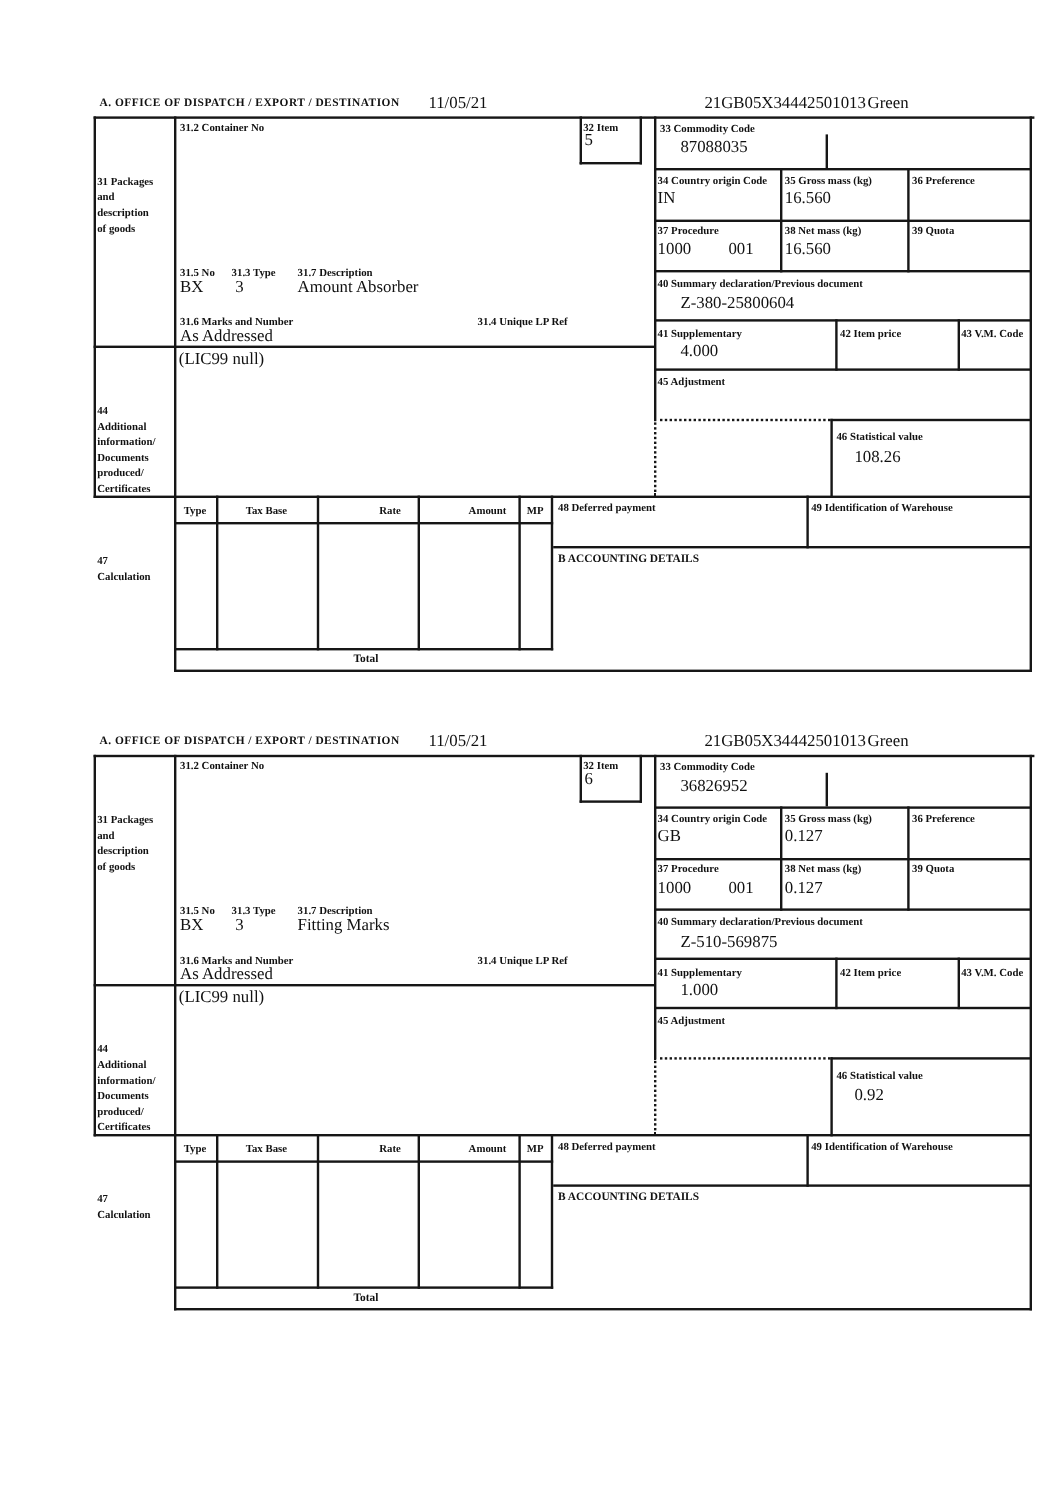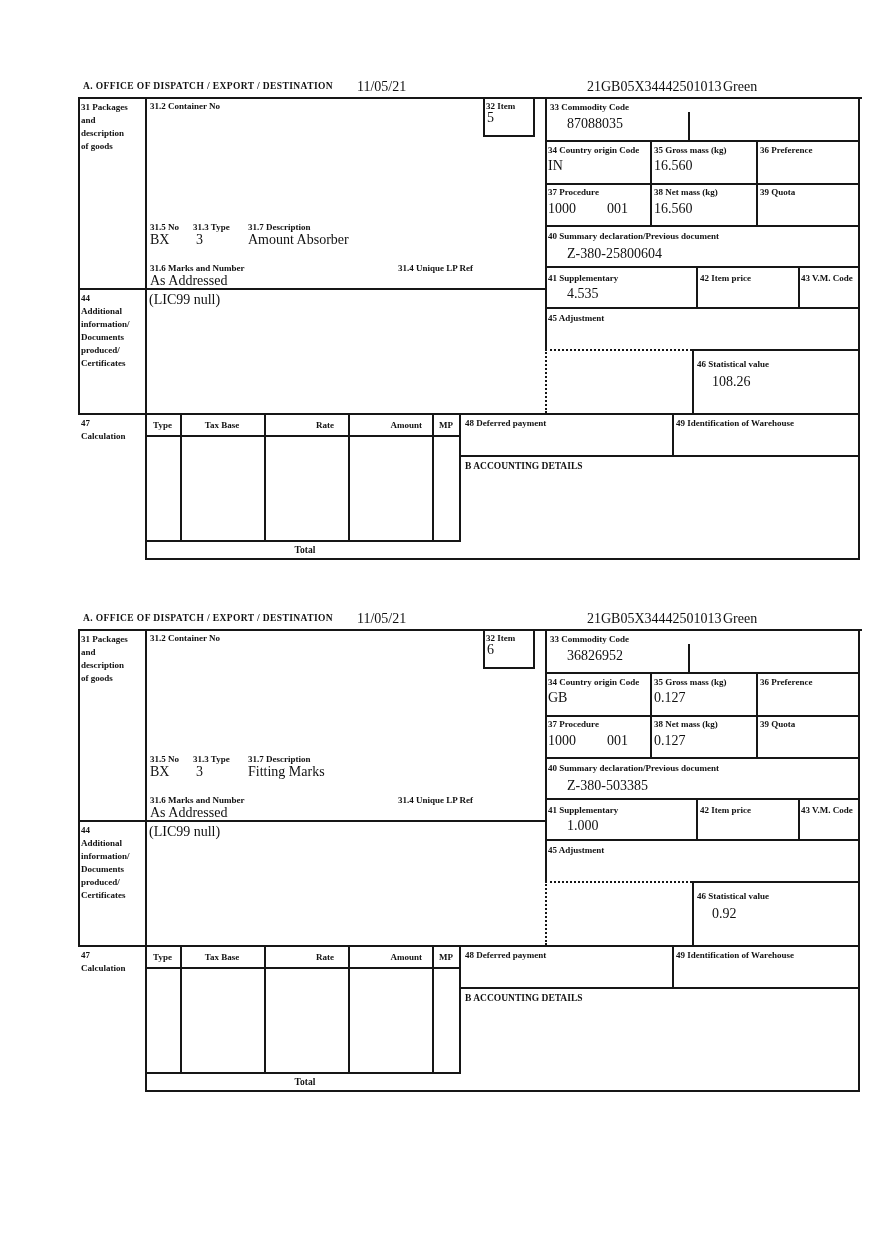--- a/index.html
+++ b/index.html
@@ -3,21 +3,21 @@
 <meta charset="utf-8">
 <style>
   html,body{margin:0;padding:0;background:#fff;}
   #page{position:relative;width:882px;height:1250px;background:#ffffff;overflow:hidden;
         font-family:"Liberation Serif",serif;color:#111;}
   .block{position:absolute;left:0;width:882px;height:532px;}
   .ln{position:absolute;background:#161616;}
   .dotH{position:absolute;height:0;border-top:2px dotted #161616;}
   .dotV{position:absolute;width:0;border-left:2px dotted #161616;}
   .t{position:absolute;white-space:nowrap;line-height:1.1;}
-  .pre{white-space:pre-line;}
+  .pre{white-space:pre-line;margin-top:44px;}
   .lbl{font-size:9px;font-weight:bold;line-height:13px;}
   .val{font-size:14px;font-weight:normal;}
   .hdrA{font-size:9.5px;font-weight:bold;letter-spacing:.4px;}
   .b9{font-size:9.5px;font-weight:bold;}
   .cell{position:absolute;font-size:9px;font-weight:bold;line-height:16px;}
 </style>
 </head>
 <body>
 
 <div id="page">
@@ -102,21 +102,21 @@
     <div class="t lbl" style="left:760px;top:64px">36 Preference</div>
     <div class="t lbl" style="left:548px;top:106px">37 Procedure</div>
     <div class="t val" style="left:548px;top:121px">1000</div>
     <div class="t val" style="left:607px;top:121px">001</div>
     <div class="t lbl" style="left:654px;top:106px">38 Net mass (kg)</div>
     <div class="t val" style="left:654px;top:121px">16.560</div>
     <div class="t lbl" style="left:760px;top:106px">39 Quota</div>
     <div class="t lbl" style="left:548px;top:150px">40 Summary declaration/Previous document</div>
     <div class="t val" style="left:567px;top:166px">Z-380-25800604</div>
     <div class="t lbl" style="left:548px;top:192px">41 Supplementary</div>
-    <div class="t val" style="left:567px;top:206px">4.535</div>
+    <div class="t val" style="left:567px;top:206px">4.000</div>
     <div class="t lbl" style="left:700px;top:192px">42 Item price</div>
     <div class="t lbl" style="left:801px;top:192px">43 V.M. Code</div>
     <div class="t lbl" style="left:548px;top:232px">45 Adjustment</div>
     <div class="t lbl" style="left:697px;top:278px">46 Statistical value</div>
     <div class="t val" style="left:712px;top:294px">108.26</div>
 
     <div class="cell" style="left:145px;top:337px;width:35px;text-align:center">Type</div>
     <div class="cell" style="left:180px;top:337px;width:84px;text-align:center">Tax Base</div>
     <div class="cell" style="left:264px;top:337px;width:70px;text-align:right">Rate</div>
     <div class="cell" style="left:348px;top:337px;width:74px;text-align:right">Amount</div>
@@ -206,21 +206,21 @@
     <div class="t lbl" style="left:654px;top:64px">35 Gross mass (kg)</div>
     <div class="t val" style="left:654px;top:78px">0.127</div>
     <div class="t lbl" style="left:760px;top:64px">36 Preference</div>
     <div class="t lbl" style="left:548px;top:106px">37 Procedure</div>
     <div class="t val" style="left:548px;top:121px">1000</div>
     <div class="t val" style="left:607px;top:121px">001</div>
     <div class="t lbl" style="left:654px;top:106px">38 Net mass (kg)</div>
     <div class="t val" style="left:654px;top:121px">0.127</div>
     <div class="t lbl" style="left:760px;top:106px">39 Quota</div>
     <div class="t lbl" style="left:548px;top:150px">40 Summary declaration/Previous document</div>
-    <div class="t val" style="left:567px;top:166px">Z-380-503385</div>
+    <div class="t val" style="left:567px;top:166px">Z-510-569875</div>
     <div class="t lbl" style="left:548px;top:192px">41 Supplementary</div>
     <div class="t val" style="left:567px;top:206px">1.000</div>
     <div class="t lbl" style="left:700px;top:192px">42 Item price</div>
     <div class="t lbl" style="left:801px;top:192px">43 V.M. Code</div>
     <div class="t lbl" style="left:548px;top:232px">45 Adjustment</div>
     <div class="t lbl" style="left:697px;top:278px">46 Statistical value</div>
     <div class="t val" style="left:712px;top:294px">0.92</div>
 
     <div class="cell" style="left:145px;top:337px;width:35px;text-align:center">Type</div>
     <div class="cell" style="left:180px;top:337px;width:84px;text-align:center">Tax Base</div>

